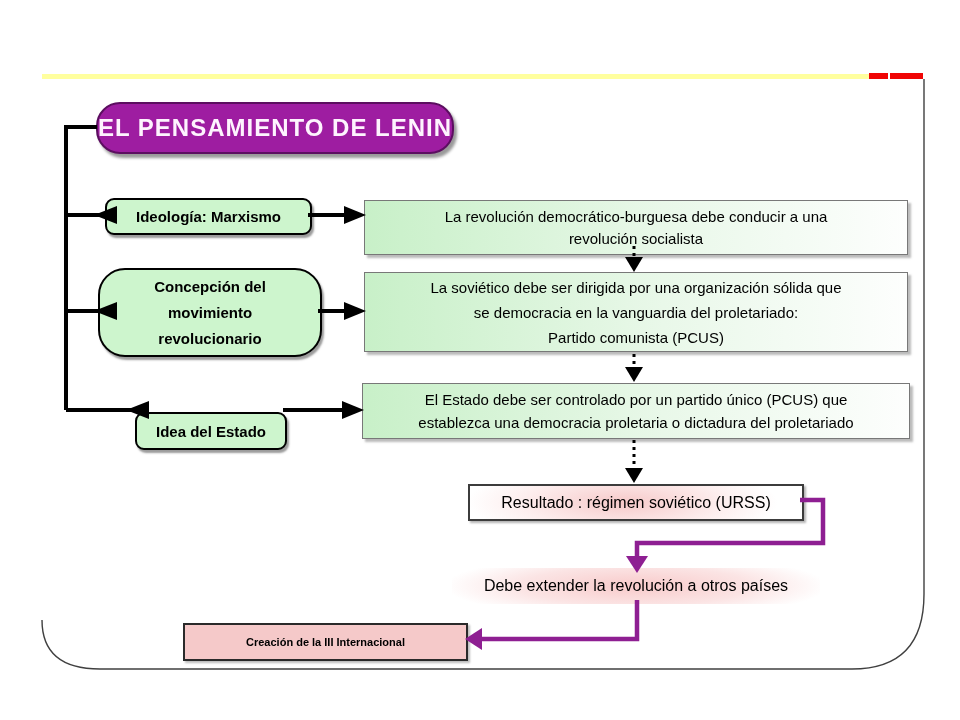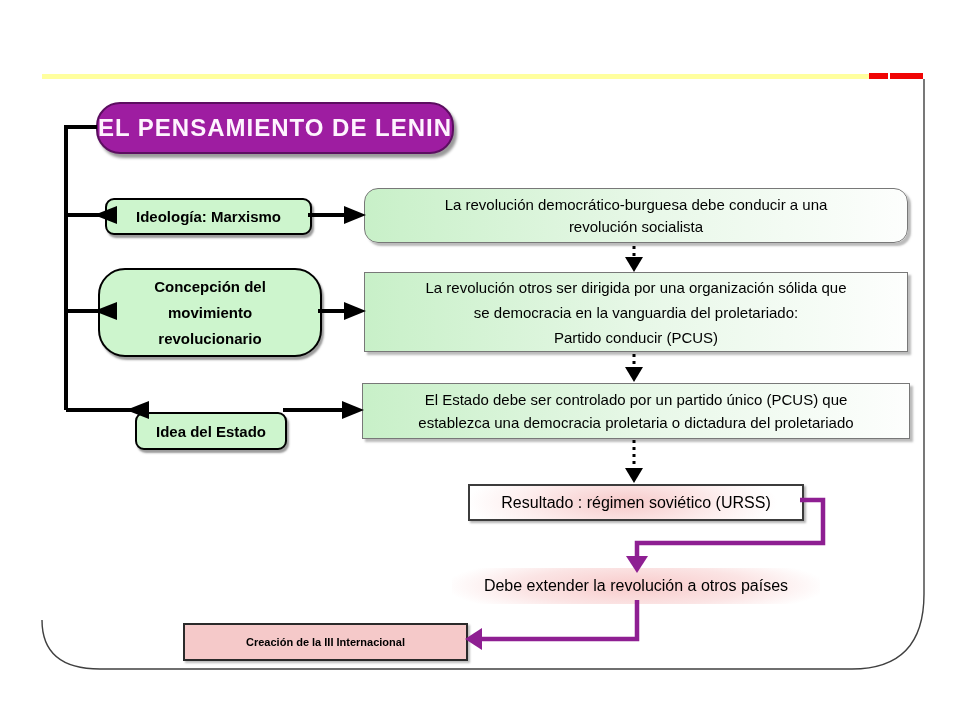--- a/index.html
+++ b/index.html
@@ -37,21 +37,21 @@
   .label-2{left:98px;top:268px;width:220px;height:85px;border-radius:27px;line-height:26px;}
   .label-3{left:135px;top:412px;width:148px;height:34px;border-radius:9px;}
 
   
   .detail-box{
     z-index:2;background:linear-gradient(90deg,#c8f0c8 0%,#e9f8e9 55%,#fdfefd 100%);
     border:1px solid #787878;box-shadow:3px 3px 2px rgba(120,120,120,.5);
     display:flex;flex-direction:column;align-items:center;justify-content:center;
     font-size:15px;text-align:center;white-space:nowrap;
   }
-  .detail-1{left:364px;top:188px;width:542px;height:53px;line-height:22px;border-radius:14px;}
+  .detail-1{left:364px;top:200px;width:542px;height:53px;line-height:22px;}
   .detail-2{left:364px;top:272px;width:542px;height:78px;line-height:25px;}
   .detail-3{left:362px;top:383px;width:546px;height:54px;line-height:23px;}
 
   
   .result-box{
     left:468px;top:484px;width:332px;height:33px;z-index:3;
     background:radial-gradient(ellipse 55% 140% at 46% 50%, #f6c9c9 0%, #fdeeee 55%, #ffffff 85%);
     border:2px solid #3c3c3c;box-shadow:2px 2px 2px #b5b5b5;
     display:flex;align-items:center;justify-content:center;
     font-size:16px;white-space:nowrap;
@@ -96,23 +96,23 @@
   </div>
   <div class="abs label-box label-3">
     <span>Idea del Estado</span>
   </div>
 
   <div class="abs detail-box detail-1">
     <div>La revolución democrático-burguesa debe conducir a una</div>
     <div>revolución socialista</div>
   </div>
   <div class="abs detail-box detail-2">
-    <div>La revolución otros ser dirigida por una organización sólida que</div>
+    <div>La soviético debe ser dirigida por una organización sólida que</div>
     <div>se democracia en la vanguardia del proletariado:</div>
-    <div>Partido conducir (PCUS)</div>
+    <div>Partido comunista (PCUS)</div>
   </div>
   <div class="abs detail-box detail-3">
     <div>El Estado debe ser controlado por un partido único (PCUS) que</div>
     <div>establezca una democracia proletaria o dictadura del proletariado</div>
   </div>
 
   <div class="abs result-box">
     <span>Resultado : régimen soviético (URSS)</span>
   </div>
 

